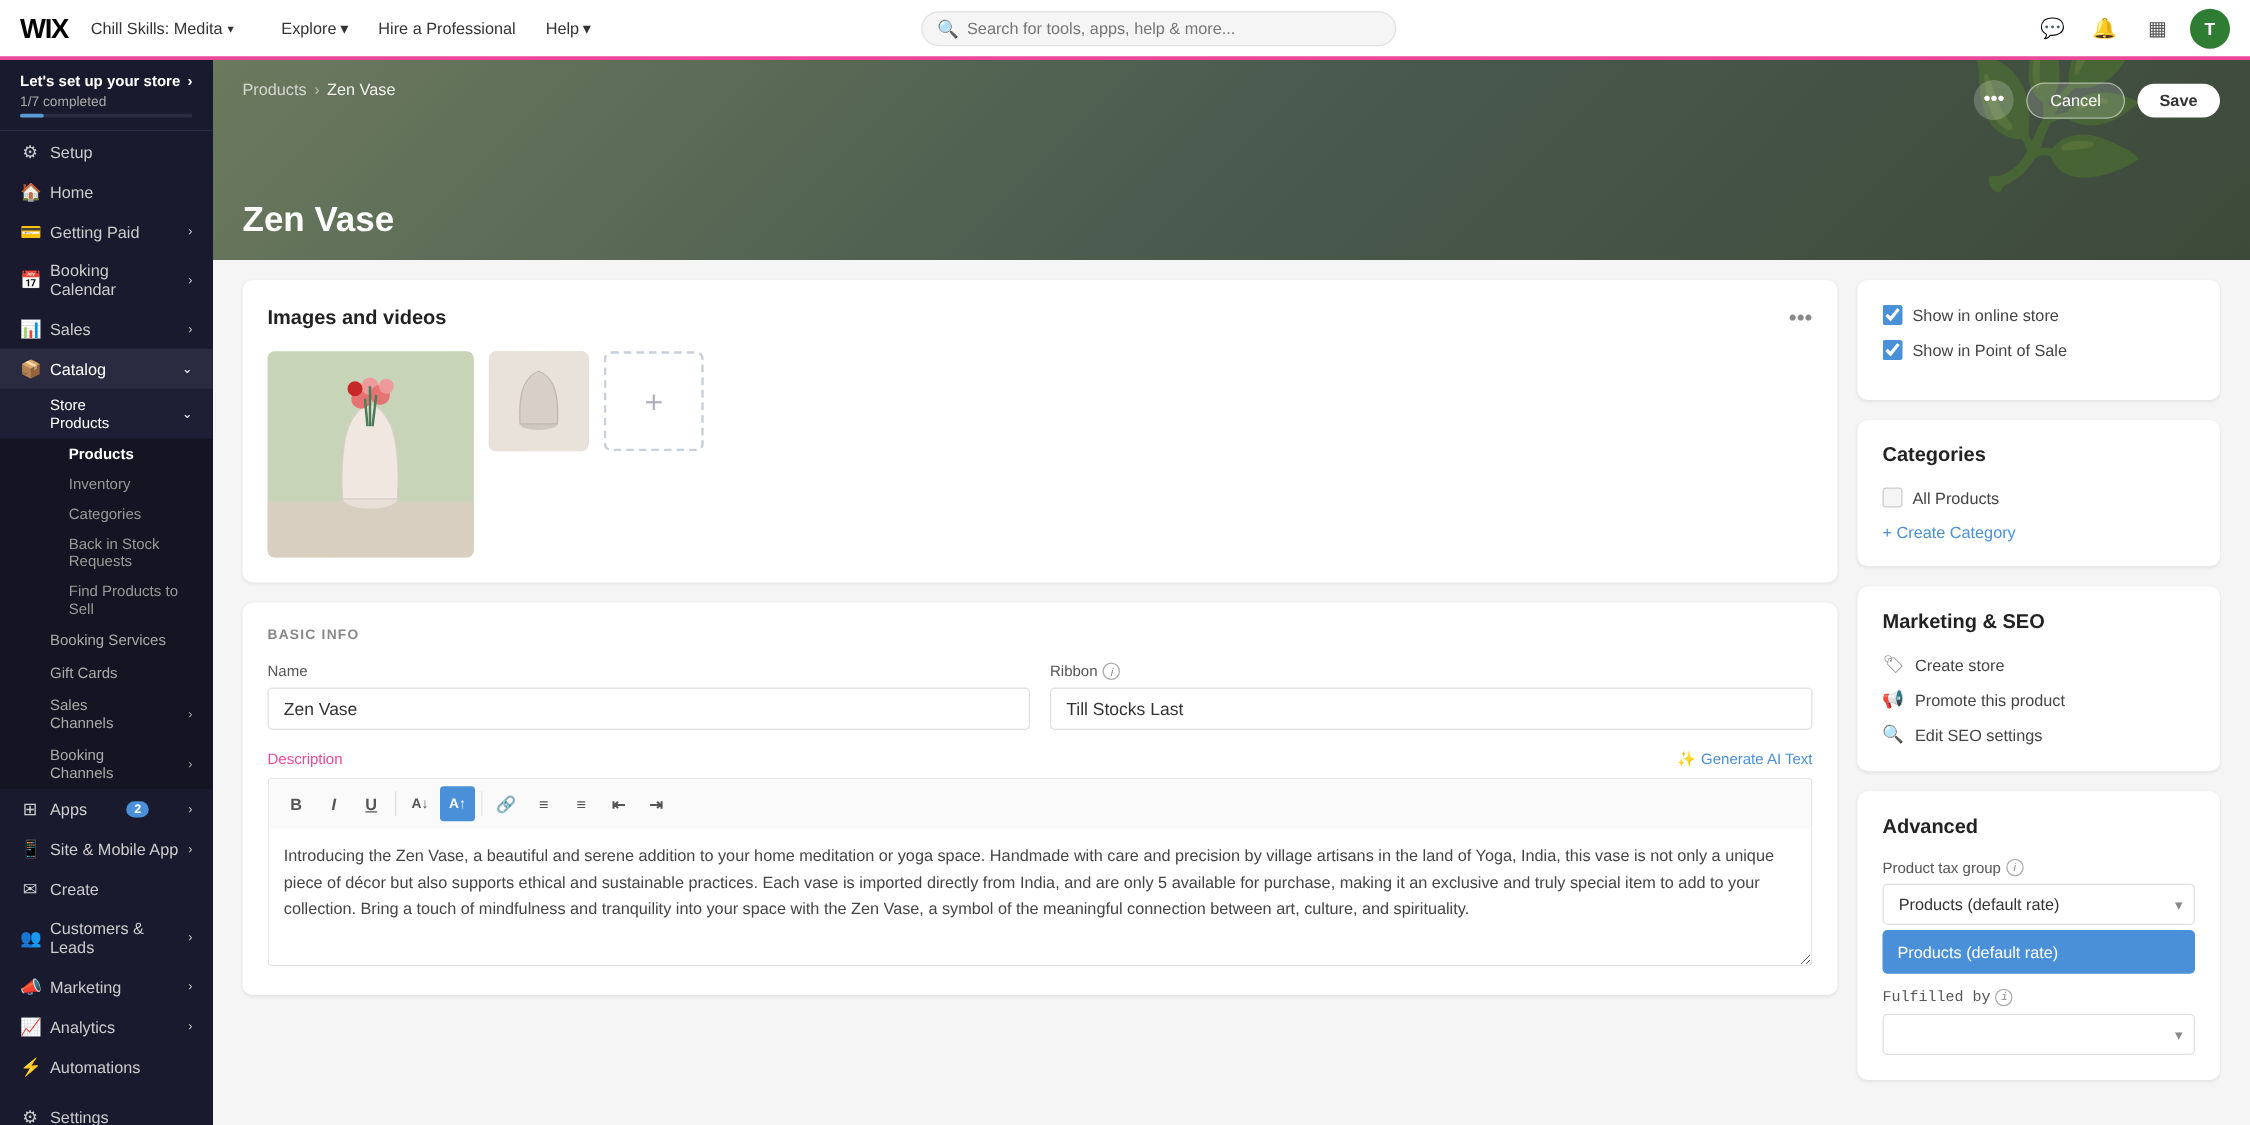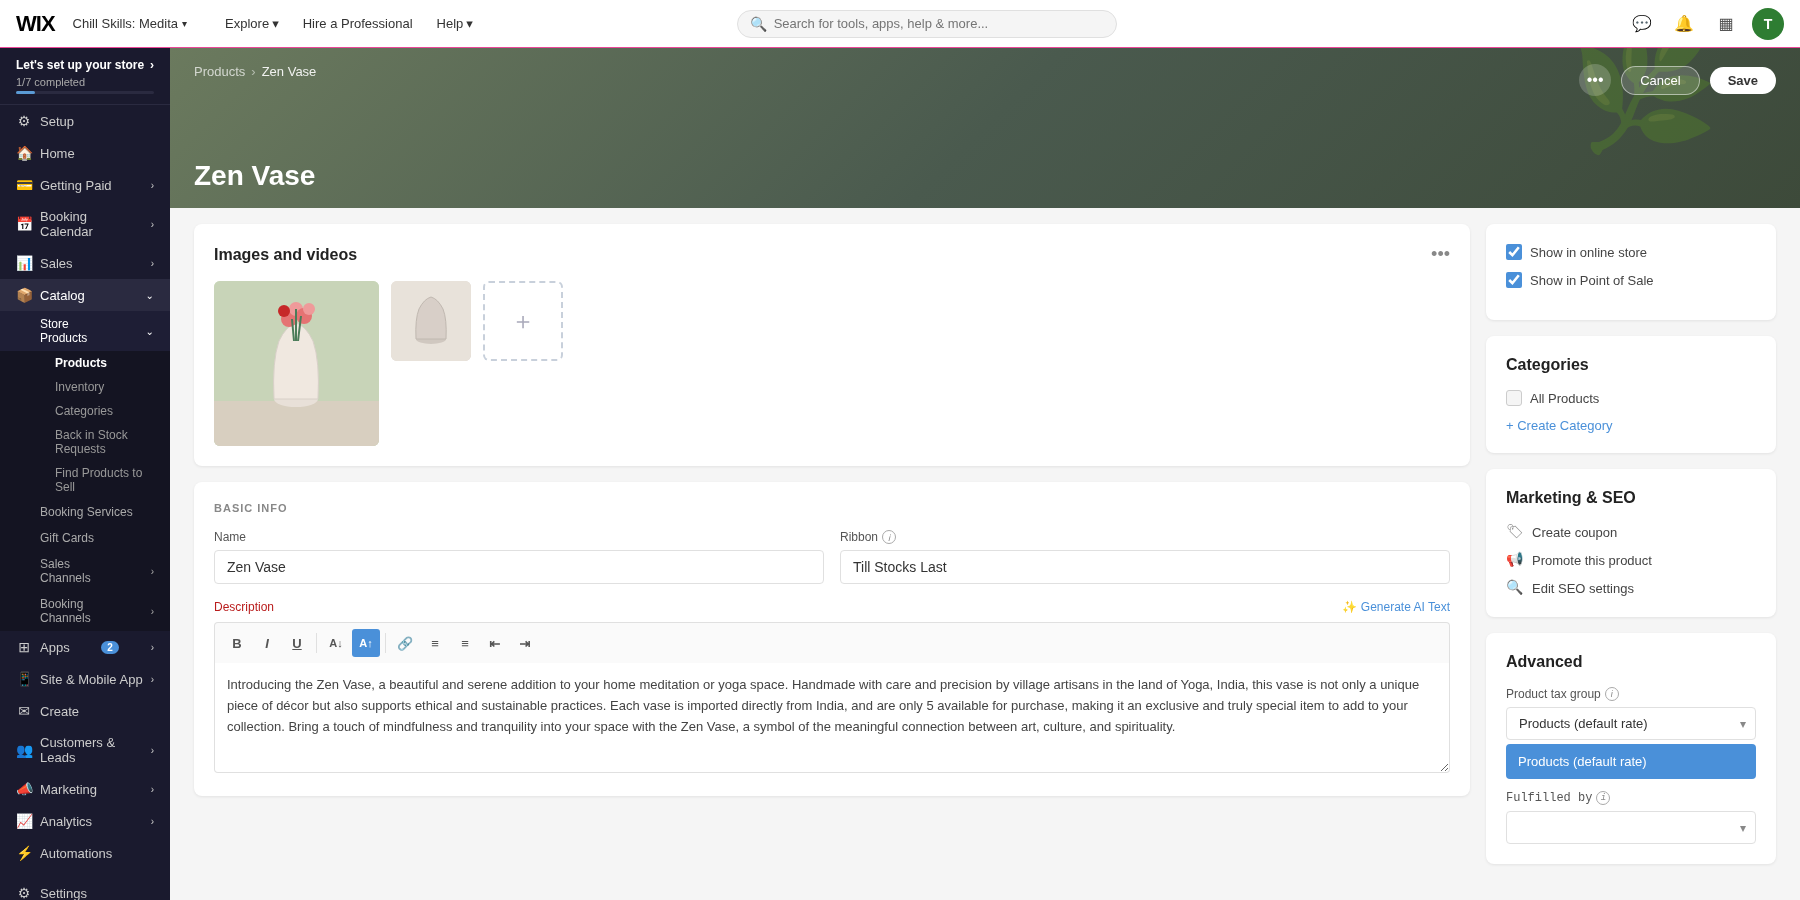--- a/index.html
+++ b/index.html
@@ -1,21 +1,21 @@
 <!DOCTYPE html>
 <html><head>
   <meta charset="utf-8">
   <style>
     * { box-sizing: border-box; margin: 0; padding: 0; }
     body { font-family: 'Helvetica Neue', Arial, sans-serif; font-size: 14px; color: #333; background: #f5f5f5; display: flex; flex-direction: column; height: 900px; overflow: hidden; }
 
     
     .top-nav {
       display: flex; align-items: center; background: #fff; height: 48px; padding: 0 16px;
-      border-bottom: 1px solid #ec4899; flex-shrink: 0; z-index: 100;
+      border-bottom: 3px solid #ec4899; flex-shrink: 0; z-index: 100;
     }
     .wix-logo { font-weight: 900; font-size: 22px; color: #000; letter-spacing: -1px; margin-right: 10px; }
     .site-name { display: flex; align-items: center; font-size: 13px; font-weight: 500; color: #333; cursor: pointer; padding: 4px 8px; border-radius: 4px; text-align: center; }
     .site-name .chevron { margin-left: 4px; font-size: 10px; }
     .nav-links { display: flex; align-items: center; gap: 4px; margin-left: 20px; }
     .nav-link { font-size: 13px; color: #333; cursor: pointer; padding: 4px 10px; border-radius: 4px; display: flex; align-items: center; gap: 3px; }
     .search-bar {
       flex: 1; max-width: 380px; margin: 0 auto;
       display: flex; align-items: center; background: #f5f5f5; border: 1px solid #e0e0e0;
       border-radius: 20px; padding: 5px 12px; gap: 6px;
@@ -119,21 +119,21 @@
 
     
     .section-label { font-size: 11px; font-weight: 600; color: #888; letter-spacing: 1px; text-transform: uppercase; margin-bottom: 16px; }
     .form-row { display: flex; gap: 16px; margin-bottom: 16px; }
     .form-group { display: flex; flex-direction: column; gap: 6px; flex: 1; }
     .form-label { font-size: 12px; font-weight: 500; color: #555; display: flex; align-items: center; gap: 4px; }
     .form-input { border: 1px solid #e0e0e0; border-radius: 4px; padding: 8px 12px; font-size: 14px; color: #333; outline: none; width: 100%; }
 
     
     .desc-label { display: flex; align-items: center; justify-content: space-between; margin-bottom: 8px; }
-    .desc-label-text { font-size: 12px; font-weight: 500; color: #b91c1c; }
+    .desc-label-text { font-size: 12px; font-weight: 500; color: #ec4899; }
     .ai-text-btn { font-size: 12px; color: #4a90d9; cursor: pointer; display: flex; align-items: center; gap: 4px; background: none; border: none; }
     .toolbar { display: flex; align-items: center; gap: 2px; padding: 6px 8px; border: 1px solid #e0e0e0; border-bottom: none; border-radius: 4px 4px 0 0; background: #fafafa; }
     .toolbar-btn { width: 28px; height: 28px; display: flex; align-items: center; justify-content: center; cursor: pointer; border-radius: 3px; font-size: 13px; font-weight: 600; color: #555; border: none; background: none; }
     .toolbar-btn.active { background: #4a90d9; color: #fff; }
     .toolbar-divider { width: 1px; height: 20px; background: #e0e0e0; margin: 0 3px; }
     .desc-textarea { border: 1px solid #e0e0e0; border-top: none; border-radius: 0 0 4px 4px; padding: 12px; font-size: 13px; color: #444; line-height: 1.6; min-height: 110px; resize: vertical; width: 100%; font-family: inherit; outline: none; }
 
     
     .checkbox-row { display: flex; align-items: center; gap: 8px; margin-bottom: 12px; }
     .checkbox-row input[type="checkbox"] { width: 16px; height: 16px; accent-color: #4a90d9; cursor: pointer; }
@@ -455,21 +455,21 @@
           <span class="create-category">+ Create Category</span>
         </div>
 
         <div class="card">
           <div class="card-title">
             <span>Marketing &amp; SEO</span>
           </div>
           <div class="marketing-links">
             <div class="marketing-link">
               <span class="marketing-icon">🏷</span>
-              <span>Create coupon</span>
+              <span>Create store</span>
             </div>
             <div class="marketing-link">
               <span class="marketing-icon">📢</span>
               <span>Promote this product</span>
             </div>
             <div class="marketing-link">
               <span class="marketing-icon">🔍</span>
               <span>Edit SEO settings</span>
             </div>
           </div>

